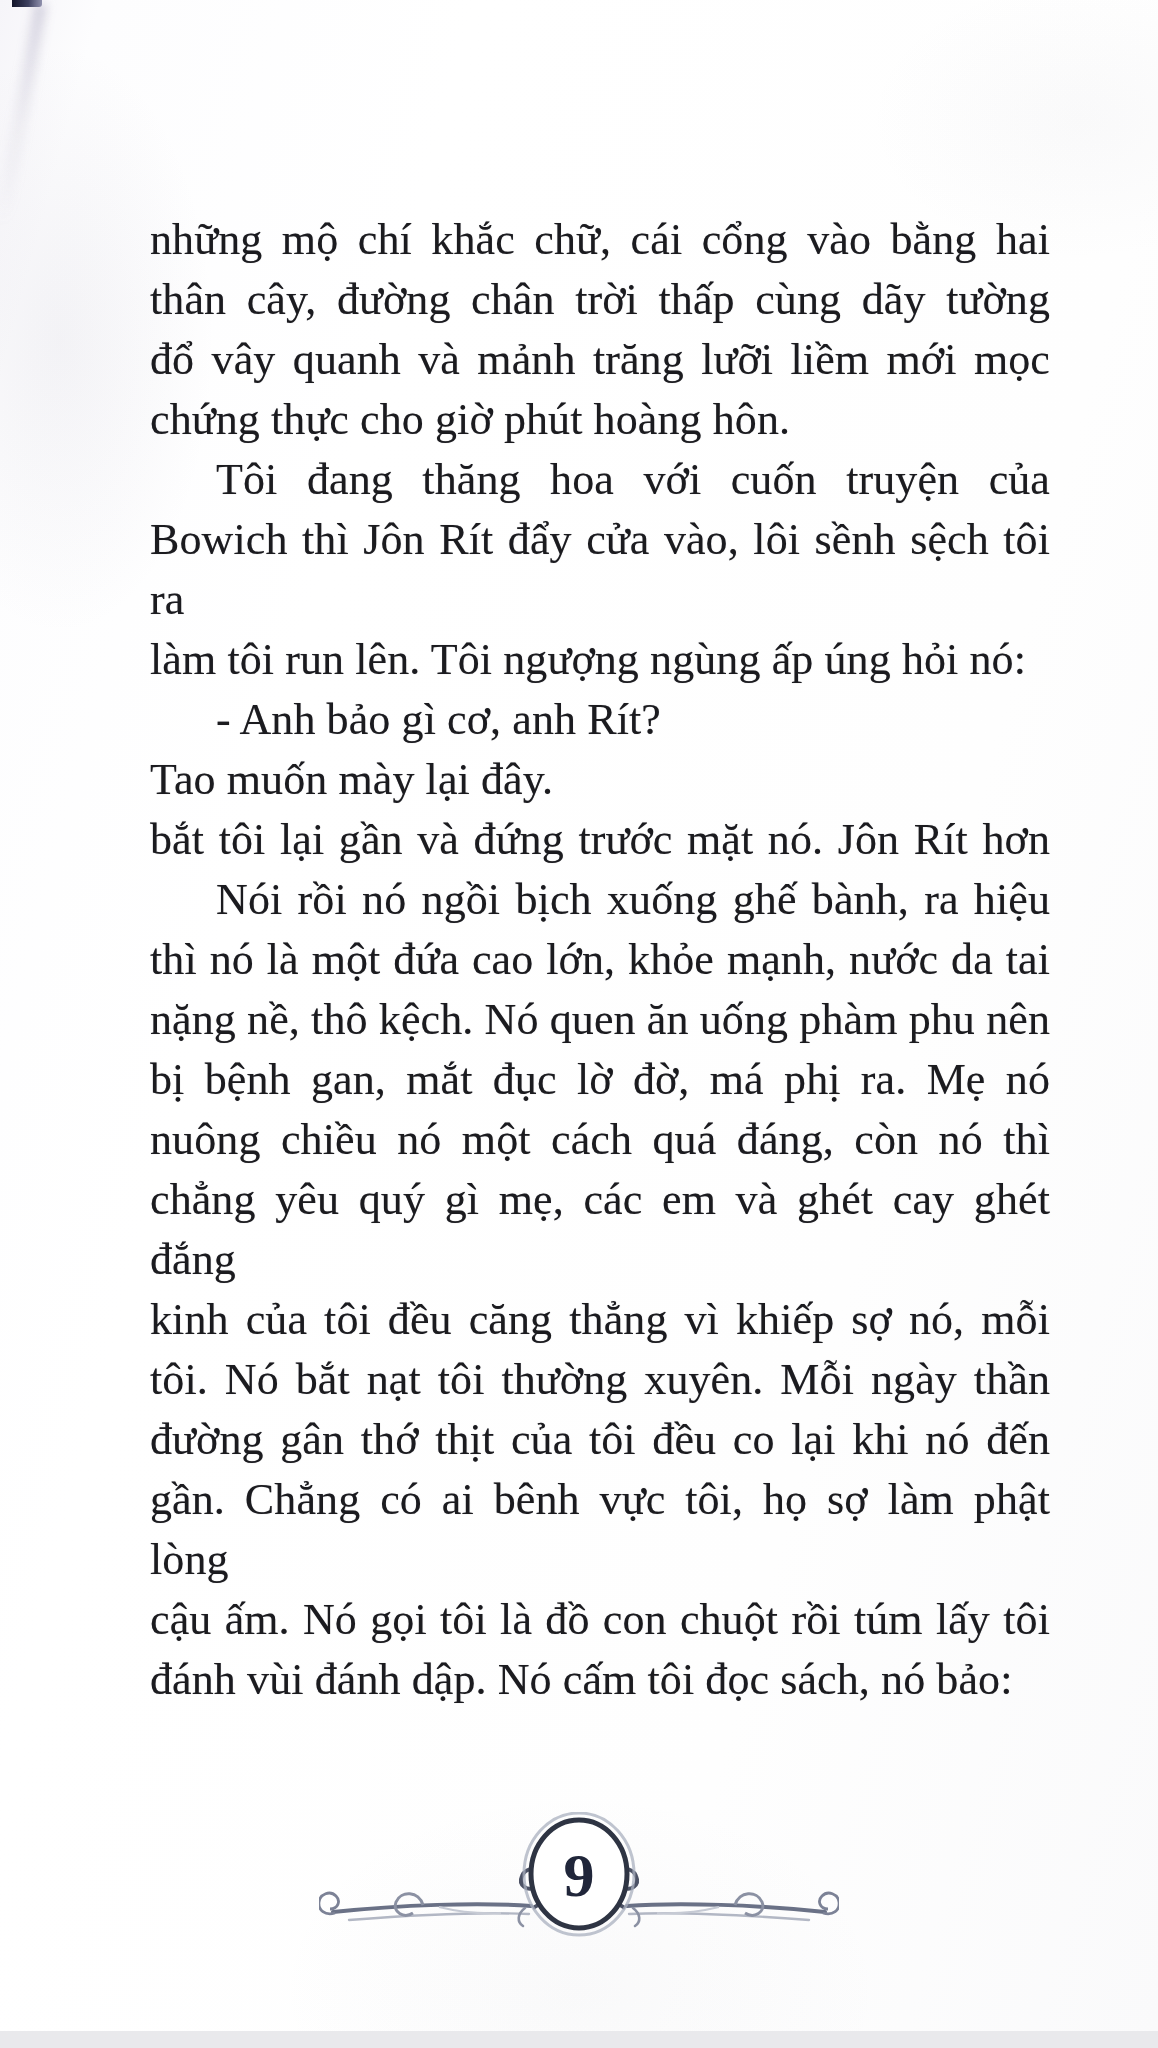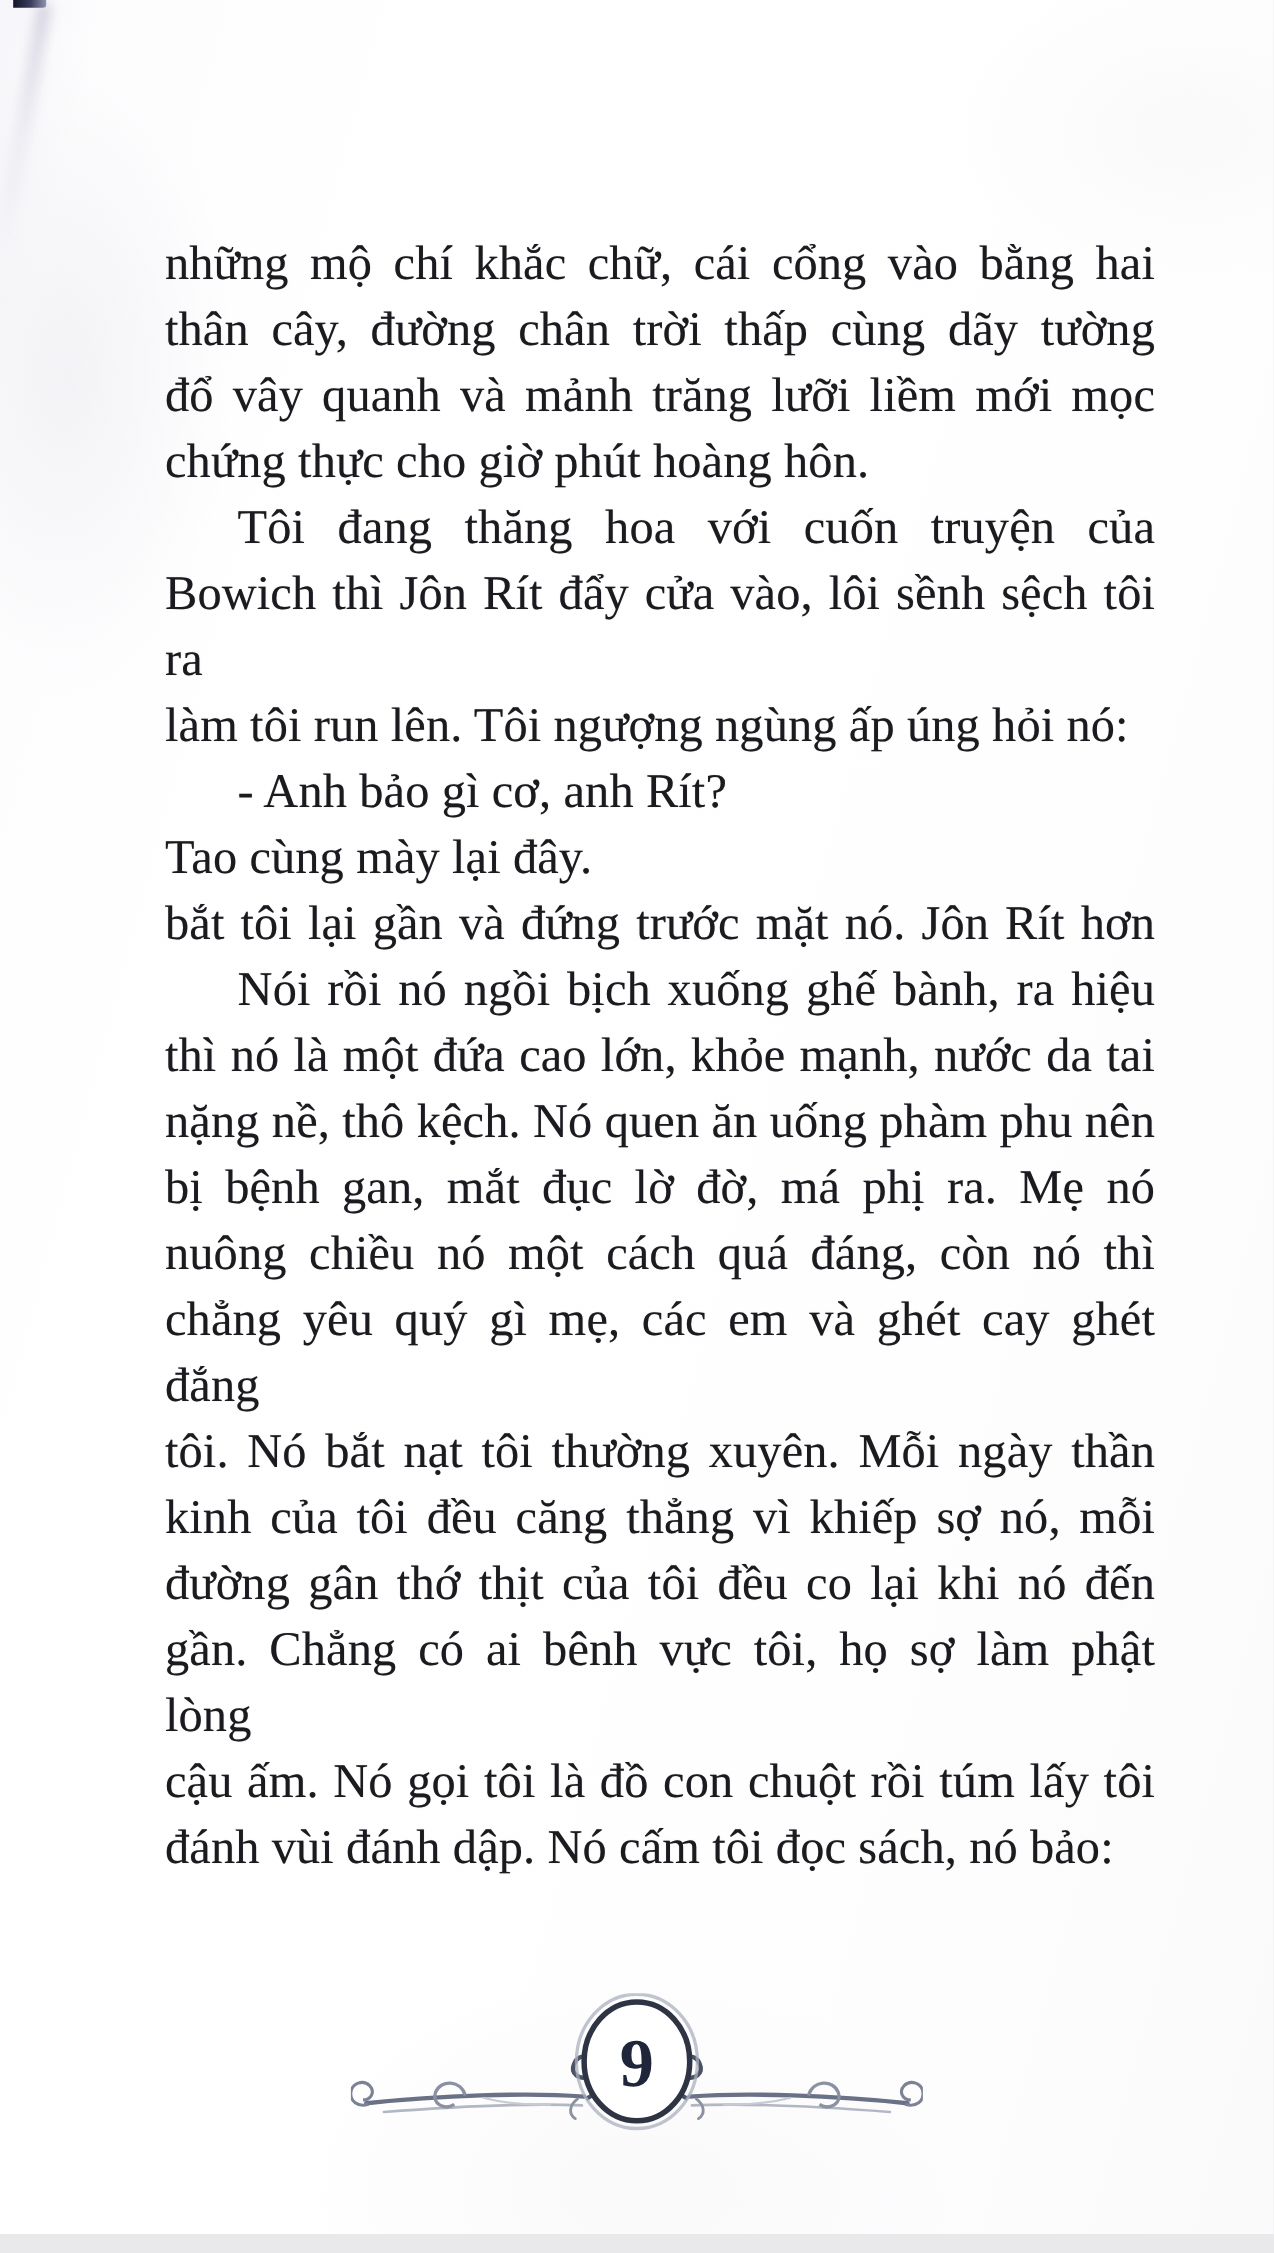--- a/index.html
+++ b/index.html
@@ -98,33 +98,33 @@
       <div class="line indent">Tôi đang thăng hoa với cuốn truyện của</div>
       <div class="line">Bowich thì Jôn Rít đẩy cửa vào, lôi sềnh sệch tôi ra</div>
       <div class="line short">làm tôi run lên. Tôi ngượng ngùng ấp úng hỏi nó:</div>
     </div>
 
     <div class="para">
       <div class="line short indent">- Anh bảo gì cơ, anh Rít?</div>
     </div>
 
     <div class="para">
-      <div class="line short">Tao cùng mày lại đây.</div>
+      <div class="line short">Tao muốn mày lại đây.</div>
     </div>
 
     <div class="para">
       <div class="line">bắt tôi lại gần và đứng trước mặt nó. Jôn Rít hơn</div>
       <div class="line indent">Nói rồi nó ngồi bịch xuống ghế bành, ra hiệu</div>
       <div class="line">thì nó là một đứa cao lớn, khỏe mạnh, nước da tai</div>
       <div class="line">nặng nề, thô kệch. Nó quen ăn uống phàm phu nên</div>
       <div class="line">bị bệnh gan, mắt đục lờ đờ, má phị ra. Mẹ nó</div>
       <div class="line">nuông chiều nó một cách quá đáng, còn nó thì</div>
       <div class="line">chẳng yêu quý gì mẹ, các em và ghét cay ghét đắng</div>
+      <div class="line">kinh của tôi đều căng thẳng vì khiếp sợ nó, mỗi</div>
       <div class="line">tôi. Nó bắt nạt tôi thường xuyên. Mỗi ngày thần</div>
-      <div class="line">kinh của tôi đều căng thẳng vì khiếp sợ nó, mỗi</div>
       <div class="line">đường gân thớ thịt của tôi đều co lại khi nó đến</div>
       <div class="line">gần. Chẳng có ai bênh vực tôi, họ sợ làm phật lòng</div>
       <div class="line">cậu ấm. Nó gọi tôi là đồ con chuột rồi túm lấy tôi</div>
       <div class="line short">đánh vùi đánh dập. Nó cấm tôi đọc sách, nó bảo:</div>
     </div>
 
   </div>
 
   <div class="footer-ornament">
     <svg width="520" height="134" viewBox="0 0 520 134" xmlns="http://www.w3.org/2000/svg">

